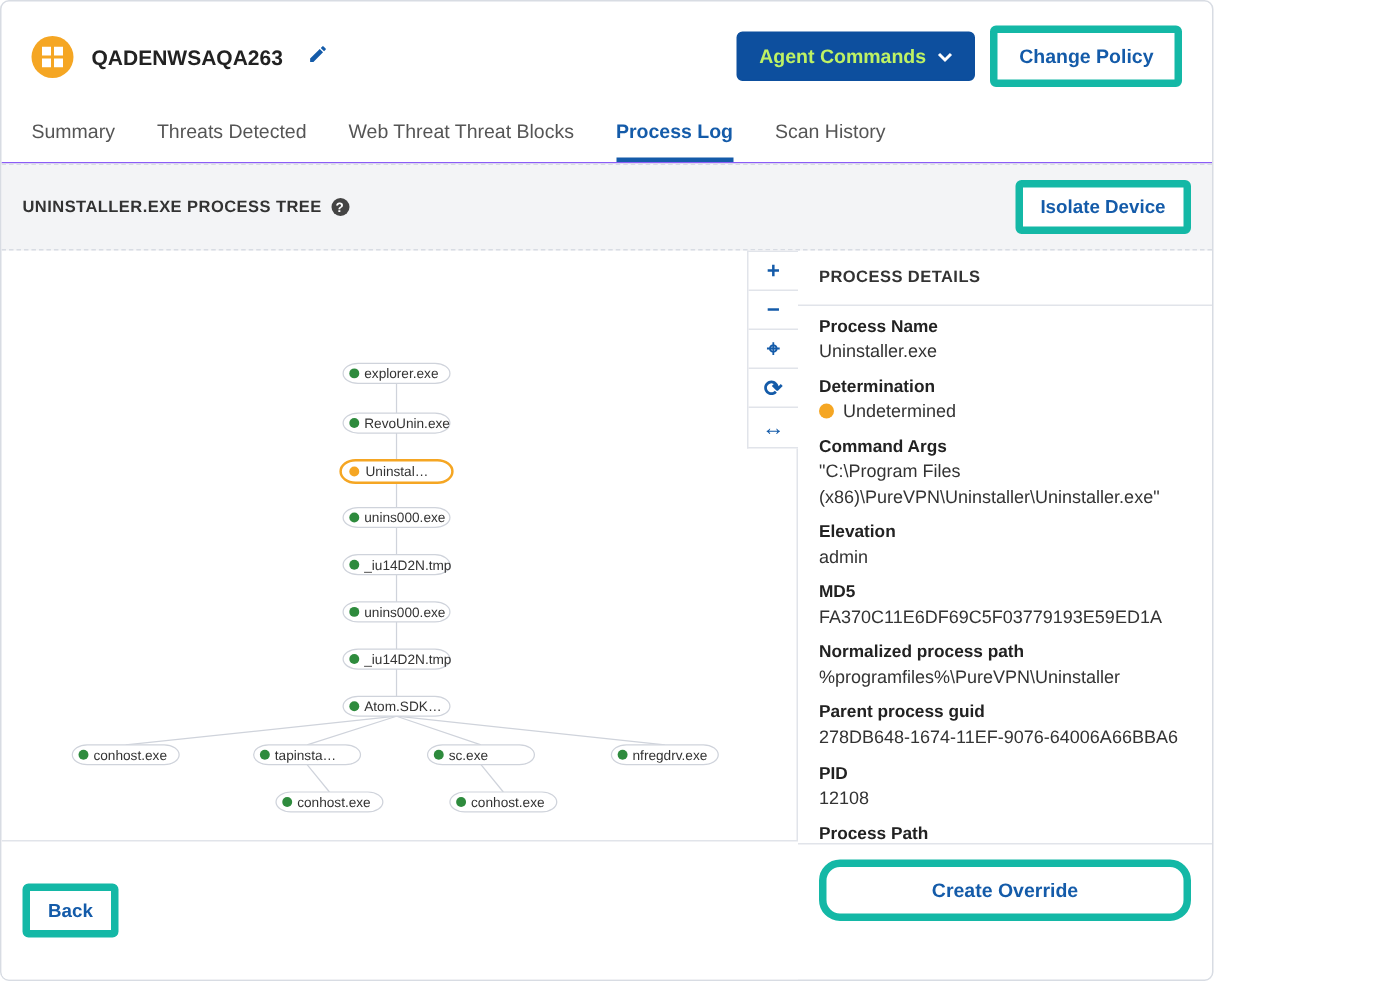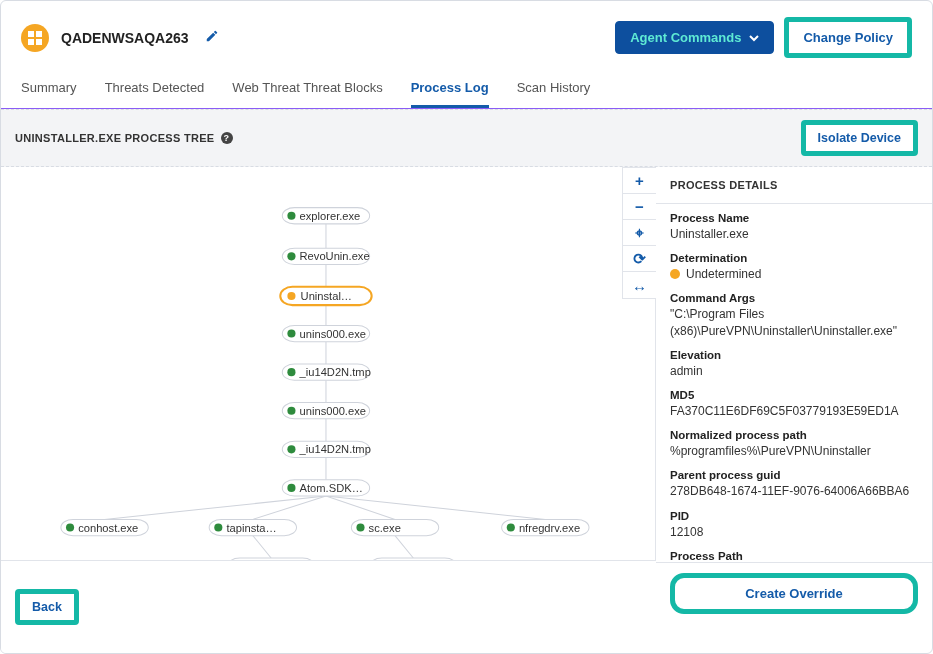--- a/index.html
+++ b/index.html
@@ -1,27 +1,27 @@
 <!DOCTYPE html>
 <html><head>
 <meta charset="utf-8">
 <style>
   * { box-sizing: border-box; margin: 0; padding: 0; }
   body { font-family: -apple-system, BlinkMacSystemFont, "Segoe UI", Arial, sans-serif; background: #fff; font-size: 12px; color: #333; }
-  .page { width: 933px; height: 654px; border: 1px solid #d8dce3; border-radius: 6px; position: relative; overflow: hidden; }
+  .page { width: 809px; height: 654px; border: 1px solid #d8dce3; border-radius: 6px; position: relative; overflow: hidden; }
 
   
   .hdr { display: flex; align-items: center; padding: 16px 20px 10px 20px; }
   .win-badge { width: 28px; height: 28px; border-radius: 50%; background: #f5a623; display:flex; align-items:center; justify-content:center; margin-right:12px; }
   .win-svg { fill: #fff; }
   .hostname { font-weight: 700; font-size: 14px; color: #222; }
   .edit-icon { margin-left: 16px; color:#145ba9; cursor:pointer; }
   .hdr-spacer { flex:1; }
   .btn { border-radius:4px; padding:8px 14px; font-size:13px; font-weight:600; cursor:pointer; display:inline-flex; align-items:center; gap:8px; }
-  .btn-primary { background:#0d4f9e; color:#5eead4; border:1px solid #0d4f9e; }
+  .btn-primary { background:#0d4f9e; color:#bef264; border:1px solid #0d4f9e; }
   .btn-outline { background:#fff; color:#145ba9; border:5px solid #14b8a6; }
   .chev { width:10px; height:10px; }
 
   
   .tabs { display:flex; gap:28px; padding: 6px 20px 0 20px; border-bottom:1px solid #8b5cf6; }
   .tab { padding:6px 0 10px 0; font-size:13px; color:#555; cursor:pointer; }
   .tab.active { color:#145ba9; font-weight:600; border-bottom:3px solid #145ba9; }
 
   
   .subbar { display:flex; align-items:center; justify-content:space-between; background:#f3f4f6; border-top:1px dashed #d8dce3; border-bottom:1px dashed #d8dce3; padding:10px 14px; }

